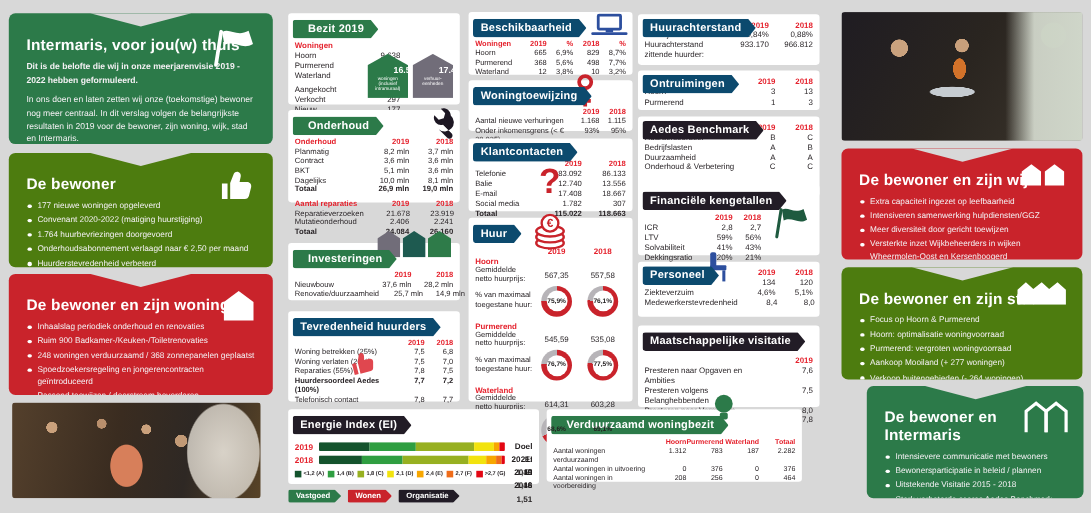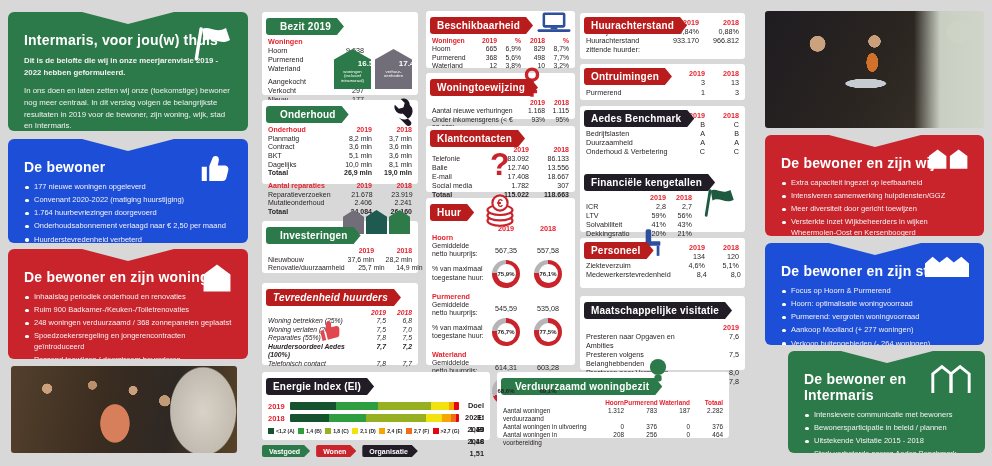--- a/index.html
+++ b/index.html
@@ -2,34 +2,34 @@
 <html><head>
 <meta charset="utf-8">
 <style>
   html,body{margin:0;padding:0;background:#c9c9c9;}
   .canvas{position:relative;width:992px;height:466px;background:#d8d8d8;overflow:hidden;
           font-family:"Liberation Sans",sans-serif;-webkit-font-smoothing:antialiased;}
   
   .panel{position:absolute;border-radius:6px;color:#fff;padding:20px 16px 8px;box-sizing:border-box;overflow:hidden;}
   .panel.notch::before{content:"";position:absolute;top:0;left:50%;margin-left:-46px;width:0;height:0;
       border-left:46px solid transparent;border-right:46px solid transparent;border-top:12px solid #d8d8d8;}
-  .pg{background:#2c7a49;} .pd{background:#1d4ed8;} .pr{background:#c9232b;}
+  .pg{background:#2c7a49;} .pd{background:#4d7c0f;} .pr{background:#c9232b;}
   .panel h1{margin:0 0 7px;font-size:14px;letter-spacing:.2px;}
   .panel p{margin:0 0 7px;font-size:7.8px;line-height:1.5;color:#f4f1f4;}
   .panel p.b{font-weight:bold;}
   .blist{margin:2px 0 0;padding:0;list-style:none;font-size:7.5px;line-height:1.42;color:#f4f1f4;}
   .blist li{position:relative;padding-left:10px;margin-bottom:2.5px;}
   .blist li::before{content:"";position:absolute;left:1px;top:3.5px;width:3.5px;height:3.5px;border-radius:50%;background:#fff;}
   .picon{position:absolute;top:12px;right:14px;}
   
   .card{position:absolute;background:#fff;border-radius:3px;box-sizing:border-box;padding:4px 6px;}
   .ribbon{display:inline-block;color:#fff;font-weight:bold;font-size:10px;letter-spacing:.2px;
       padding:3px 13px 3px 7px;margin:0 0 3px -2px;border-radius:3px 0 0 3px;
       clip-path:polygon(0 0,calc(100% - 7px) 0,100% 50%,calc(100% - 7px) 100%,0 100%);}
-  .rb-g{background:#2c7a49;padding-left:14px;} .rb-r{background:#b91c1c;} .rb-k{background:#221c26;}
+  .rb-g{background:#2c7a49;padding-left:14px;} .rb-r{background:#0c4a6e;} .rb-k{background:#221c26;}
   .rib-abs .ribbon{position:absolute;top:4px;left:4px;margin:0;z-index:2;}
   .rib-abs .tbl{margin-top:2px;}
   
   .tbl{--colw:42px;}
   .trow{display:flex;align-items:baseline;font-size:7.2px;line-height:1.24;color:#2a2528;}
   .tcell{flex:0 0 auto;width:var(--colw);text-align:right;white-space:nowrap;}
   .tcell:first-child{flex:1 1 auto;width:auto;text-align:left;white-space:normal;padding-right:2px;}
   .thead .tcell{color:#e5232e;font-weight:bold;}
   .tbold{font-weight:bold;}
   .tgap{height:4px;}
@@ -289,21 +289,21 @@
           <div class="tcell">28,2 mln</div>
         </div>
         <div class="trow">
           <div class="tcell">Renovatie/duurzaamheid</div>
           <div class="tcell">25,7 mln</div>
           <div class="tcell">14,9 mln</div>
         </div>
       </div>
   </section>
 
-  <section class="card" id="c-tevredenheid" style="left:262px;top:283px;width:156px;height:82px;font-style:italic;">
+  <section class="card" id="c-tevredenheid" style="left:262px;top:283px;width:156px;height:82px;">
     <span class="abs" style="left:56px;top:34px;color:#e0474f;transform:rotate(-14deg);">
       <svg width="26" height="26" viewBox="0 0 24 24">
           <path fill="currentColor" d="M2.5 10.5h3.4V20H2.5zM7.5 20h8.9c1.2 0 2.2-.8 2.5-2l1.3-5.2c.4-1.6-.8-3.1-2.4-3.1h-4.6l.7-3.4c.3-1.3-.5-2.6-1.8-2.9-1-.2-2 .3-2.4 1.2L7.5 10.2z"></path>
         </svg>
     </span>
     <div class="ribbon rb-r">Tevredenheid huurders</div>
     <div class="tbl">
         <div class="trow thead">
           <div class="tcell"></div>
           <div class="tcell">2019</div>

